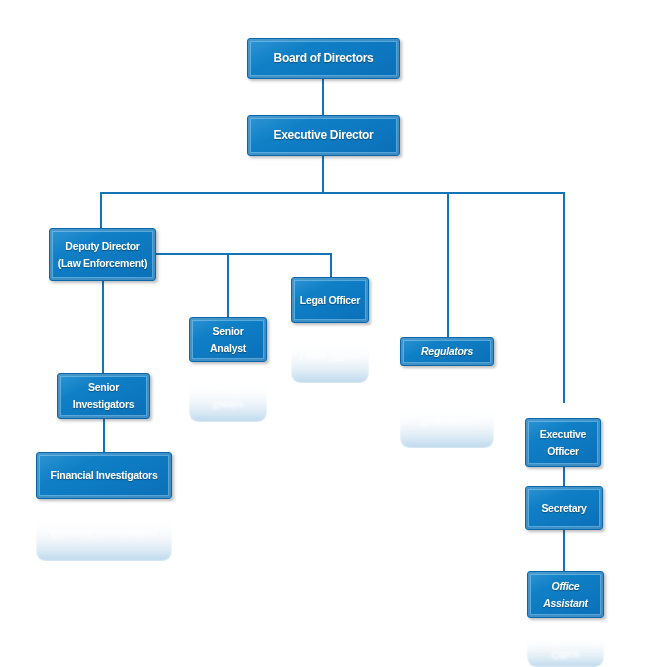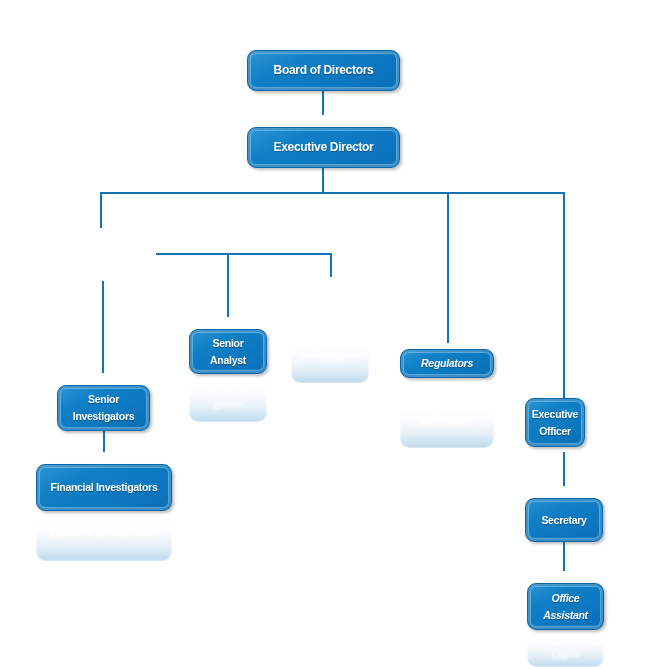--- a/index.html
+++ b/index.html
@@ -6,32 +6,31 @@
   #canvas{
     position:relative;width:654px;height:667px;background:#ffffff;overflow:hidden;
     font-family:"Liberation Sans", sans-serif;
   }
   
   .node{
     position:absolute;
     display:flex;flex-direction:column;justify-content:center;align-items:center;
     box-sizing:border-box;
     border:1px solid #0a67a9;
-    border-radius:9px;
+    border-radius:3px;
     background:linear-gradient(155deg,#2f95d4 0%,#1080c6 30%,#0d7ac2 55%,#0b6fb7 100%);
     box-shadow:
       inset 0 0 0 2px rgba(8,90,150,.30),
       inset 0 0 0 3px rgba(150,205,240,.55),
       2px 2px 3px rgba(40,40,40,.30);
     color:#ffffff;
     text-align:center;
     font-weight:bold;
     letter-spacing:-0.3px;
     text-shadow:0 1px 1px rgba(0,0,0,.35);
-    margin-top:12px;
   }
   .node .ln{display:block;line-height:17px;}
   .fs12{font-size:12px;}
   .fs11{font-size:10.5px;}
   
   .vline,.hline{position:absolute;background:#1273b6;}
   .vline{width:2px;}
   .hline{height:2px;}
   
   .refl{
@@ -87,41 +86,48 @@
   </div>
 
   <div class="node fs12" style="left:247px;top:38px;width:153px;height:41px;">
     <span class="ln">Board of Directors</span>
   </div>
 
   <div class="node fs12" style="left:247px;top:115px;width:153px;height:41px;">
     <span class="ln">Executive Director</span>
   </div>
 
+  <div class="node fs11" style="left:49px;top:228px;width:107px;height:53px;">
+    <span class="ln">Deputy Director</span>
+    <span class="ln">(Law Enforcement)</span>
+  </div>
 
   <div class="node fs11" style="left:189px;top:317px;width:78px;height:45px;">
     <span class="ln">Senior</span>
     <span class="ln">Analyst</span>
   </div>
 
+  <div class="node fs11" style="left:291px;top:277px;width:78px;height:46px;">
+    <span class="ln">Legal Officer</span>
+  </div>
 
   <div class="node fs11" style="left:400px;top:337px;width:94px;height:29px;font-style:italic;">
     <span class="ln">Regulators</span>
   </div>
 
   <div class="node fs11" style="left:57px;top:373px;width:93px;height:46px;">
     <span class="ln">Senior</span>
     <span class="ln">Investigators</span>
   </div>
 
   <div class="node fs11" style="left:36px;top:452px;width:136px;height:47px;">
     <span class="ln">Financial Investigators</span>
   </div>
 
-  <div class="node fs11" style="left:525px;top:386px;width:60px;height:49px;">
+  <div class="node fs11" style="left:525px;top:418px;width:76px;height:49px;">
     <span class="ln">Executive</span>
     <span class="ln">Officer</span>
   </div>
 
   <div class="node fs11" style="left:525px;top:486px;width:78px;height:44px;">
     <span class="ln">Secretary</span>
   </div>
 
   <div class="node fs11" style="left:527px;top:571px;width:77px;height:47px;font-style:italic;">
     <span class="ln">Office</span>

